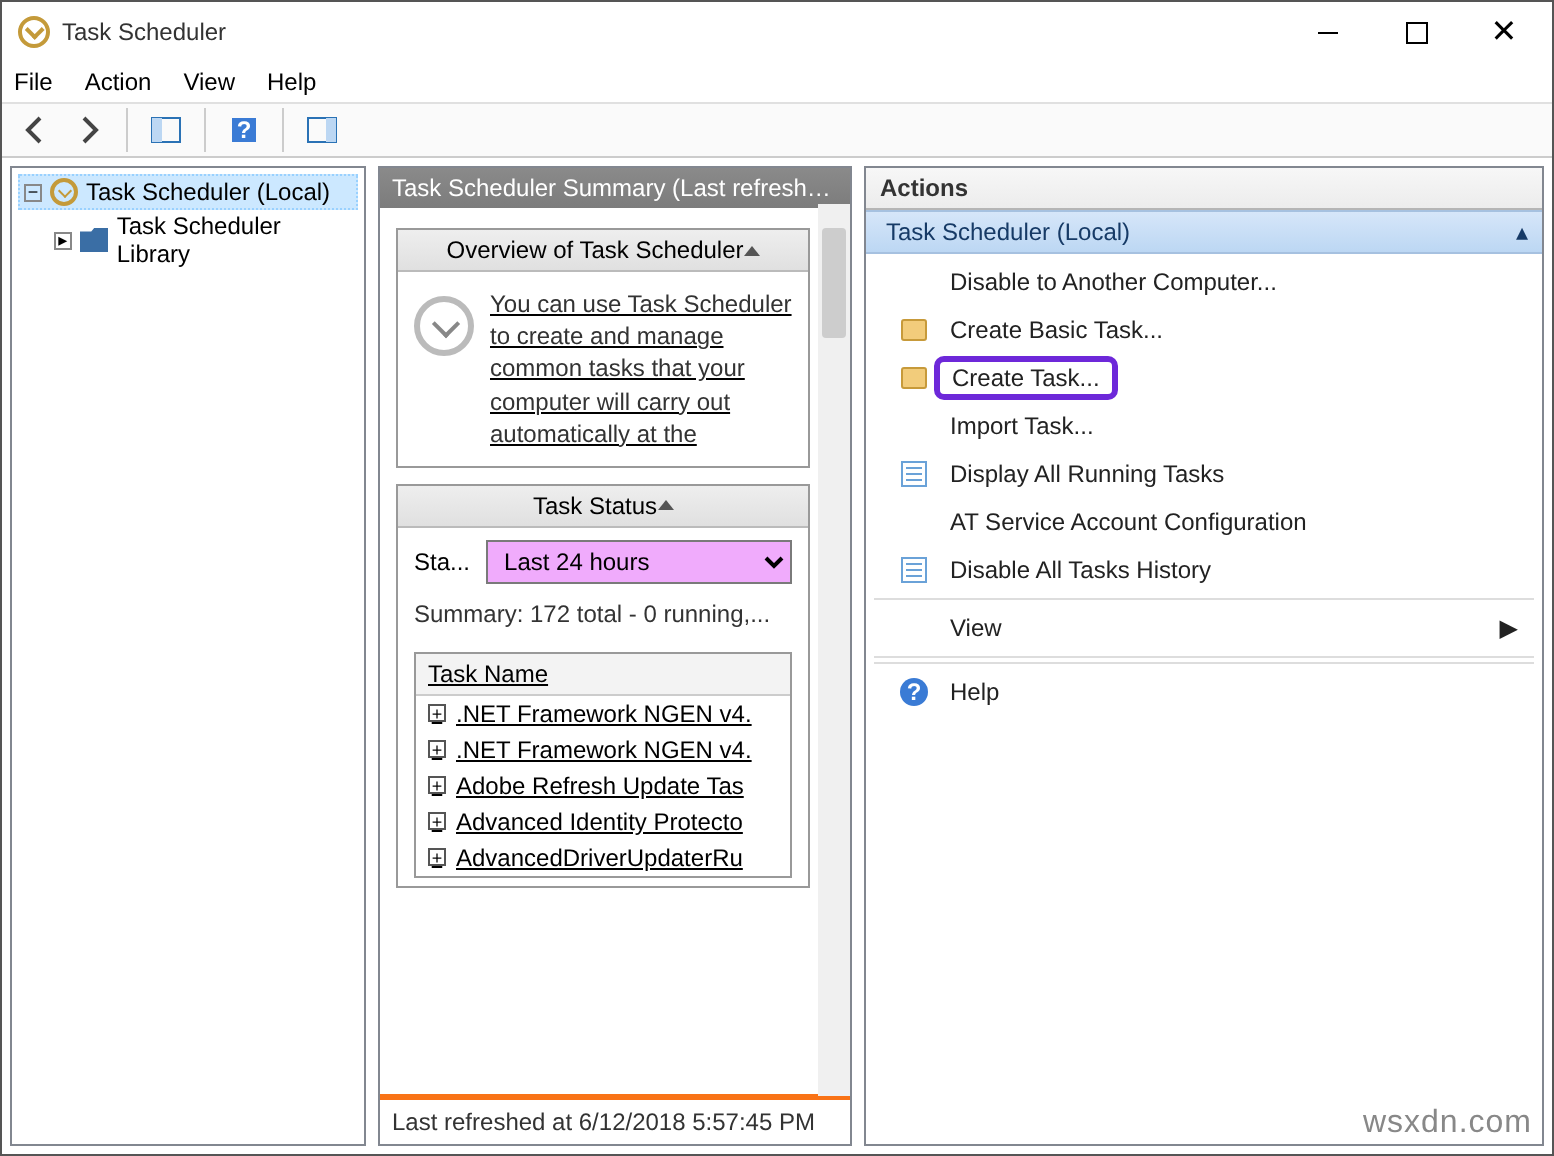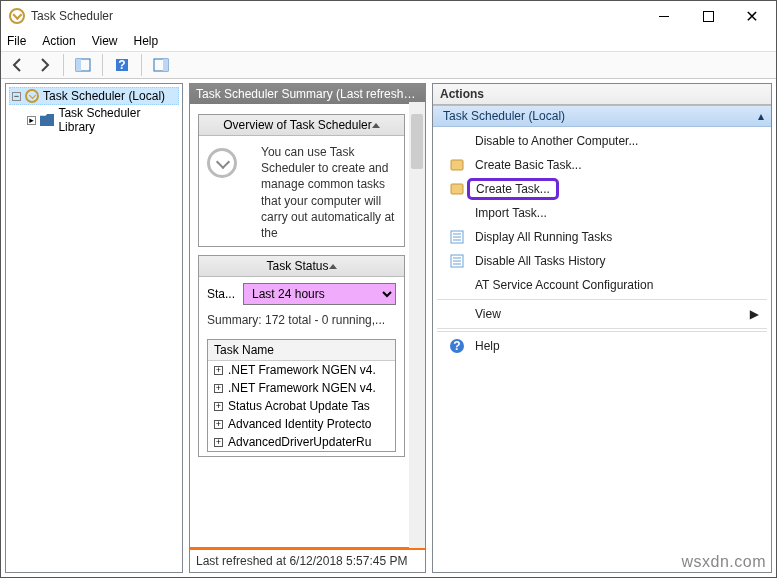--- a/index.html
+++ b/index.html
@@ -42,31 +42,31 @@
     .clock-small { width: 14px; height: 14px; border: 2px solid #c49a3a; border-radius: 50%; position: relative; }
     .clock-small::after { content: ""; position: absolute; left: 50%; top: 50%; width: 4px; height: 4px; border-left: 1.5px solid #c49a3a; border-bottom: 1.5px solid #c49a3a; transform: translate(-40%,-60%) rotate(-45deg); }
 
     
     .center-header { background: linear-gradient(#8a8a8a,#7c7c7c); color: #fff; padding: 3px 6px; white-space: nowrap; overflow: hidden; text-overflow: ellipsis; }
     .center-body { flex: 1; overflow-y: auto; padding: 10px 4px 4px 8px; }
     .card { border: 1px solid #999; margin-bottom: 8px; display: flex; flex-direction: column; }
     .card-header { background: linear-gradient(#eee,#e0e0e0); border-bottom: 1px solid #bbb; padding: 3px 6px; display: flex; align-items: center; justify-content: center; }
     .chevup { width: 0; height: 0; border-left: 4px solid transparent; border-right: 4px solid transparent; border-bottom: 5px solid #555; }
     .card-body { padding: 8px; }
-    .overview-body { display: flex; gap: 24px; max-height: 110px; overflow: hidden; }
+    .overview-body { display: flex; gap: 8px; max-height: 110px; overflow: hidden; text-decoration: underline; }
     .clock-big { flex: 0 0 30px; height: 30px; border: 3px solid #bbb; border-radius: 50%; position: relative; margin-top: 4px; }
     .clock-big::after { content: ""; position: absolute; left: 50%; top: 50%; width: 8px; height: 8px; border-left: 2px solid #888; border-bottom: 2px solid #888; transform: translate(-40%,-60%) rotate(-45deg); }
     .overview-text { line-height: 1.35; color: #333; }
 
     .status-row { display: flex; align-items: center; padding: 6px 8px; gap: 8px; }
     .status-row label { flex: 0 0 auto; }
     .status-row select { flex: 1; border: 1px solid #7a7a7a; height: 22px; padding: 0 4px; background: #f0abfc; }
     .summary-line { padding: 2px 8px 8px; white-space: nowrap; overflow: hidden; text-overflow: ellipsis; color: #333; }
 
-    .tasklist { border: 1px solid #999; margin: 4px 8px; }
+    .tasklist { border: 1px solid #999; margin: 4px 8px; text-decoration: underline; }
     .tasklist-head { background: #f3f3f3; border-bottom: 1px solid #ccc; padding: 3px 6px; font-weight: 400; }
     .tasklist-body { max-height: 90px; overflow: hidden; }
     .task-row { display: flex; align-items: center; padding: 0 6px; line-height: 18px; gap: 5px; white-space: nowrap; overflow: hidden; text-overflow: ellipsis; }
     .plus-box { border: 1px solid #555; width: 9px; height: 9px; display: flex; align-items: center; justify-content: center; font-size: 9px; line-height: 0; flex-shrink: 0; }
 
     .scroll-thumb { position: absolute; top: 30px; right: 2px; width: 12px; height: 55px; background: #cdcdcd; border-radius: 2px; }
     .scroll-track { position: absolute; top: 18px; right: 0; width: 16px; bottom: 24px; background: #f0f0f0; }
 
     .center-footer { border-top: 3px solid #f97316; padding: 4px 6px; color: #333; }
 
@@ -196,21 +196,21 @@
               <div class="task-row">
                 <div class="plus-box">+</div>
                 <span>.NET Framework NGEN v4.</span>
               </div>
               <div class="task-row">
                 <div class="plus-box">+</div>
                 <span>.NET Framework NGEN v4.</span>
               </div>
               <div class="task-row">
                 <div class="plus-box">+</div>
-                <span>Status Acrobat Update Tas</span>
+                <span>Adobe Refresh Update Tas</span>
               </div>
               <div class="task-row">
                 <div class="plus-box">+</div>
                 <span>Advanced Identity Protecto</span>
               </div>
               <div class="task-row">
                 <div class="plus-box">+</div>
                 <span>AdvancedDriverUpdaterRu</span>
               </div>
             </div>
@@ -258,34 +258,34 @@
             <svg width="16" height="16">
               <rect x="2" y="2" width="12" height="12" fill="#fff" stroke="#6aa2d8"></rect>
               <line x1="4" y1="5" x2="12" y2="5" stroke="#6aa2d8"></line>
               <line x1="4" y1="8" x2="12" y2="8" stroke="#6aa2d8"></line>
               <line x1="4" y1="11" x2="12" y2="11" stroke="#6aa2d8"></line>
             </svg>
           </div>
           <span class="action-label">Display All Running Tasks</span>
         </div>
         <div class="action-item">
+          <div class="action-icon"></div>
+          <span class="action-label">AT Service Account Configuration</span>
+        </div>
+        <div class="action-item">
           <div class="action-icon">
             <svg width="16" height="16">
               <rect x="2" y="2" width="12" height="12" fill="#fff" stroke="#6aa2d8"></rect>
               <line x1="4" y1="5" x2="12" y2="5" stroke="#6aa2d8"></line>
               <line x1="4" y1="8" x2="12" y2="8" stroke="#6aa2d8"></line>
               <line x1="4" y1="11" x2="12" y2="11" stroke="#6aa2d8"></line>
             </svg>
           </div>
           <span class="action-label">Disable All Tasks History</span>
         </div>
-        <div class="action-item">
-          <div class="action-icon"></div>
-          <span class="action-label">AT Service Account Configuration</span>
-        </div>
         <div class="divider"></div>
         <div class="action-item">
           <div class="action-icon"></div>
           <span class="action-label">View</span>
           <span class="sub-arrow">▶</span>
         </div>
         <div class="divider"></div>
         <div class="divider"></div>
         <div class="action-item">
           <div class="action-icon">

